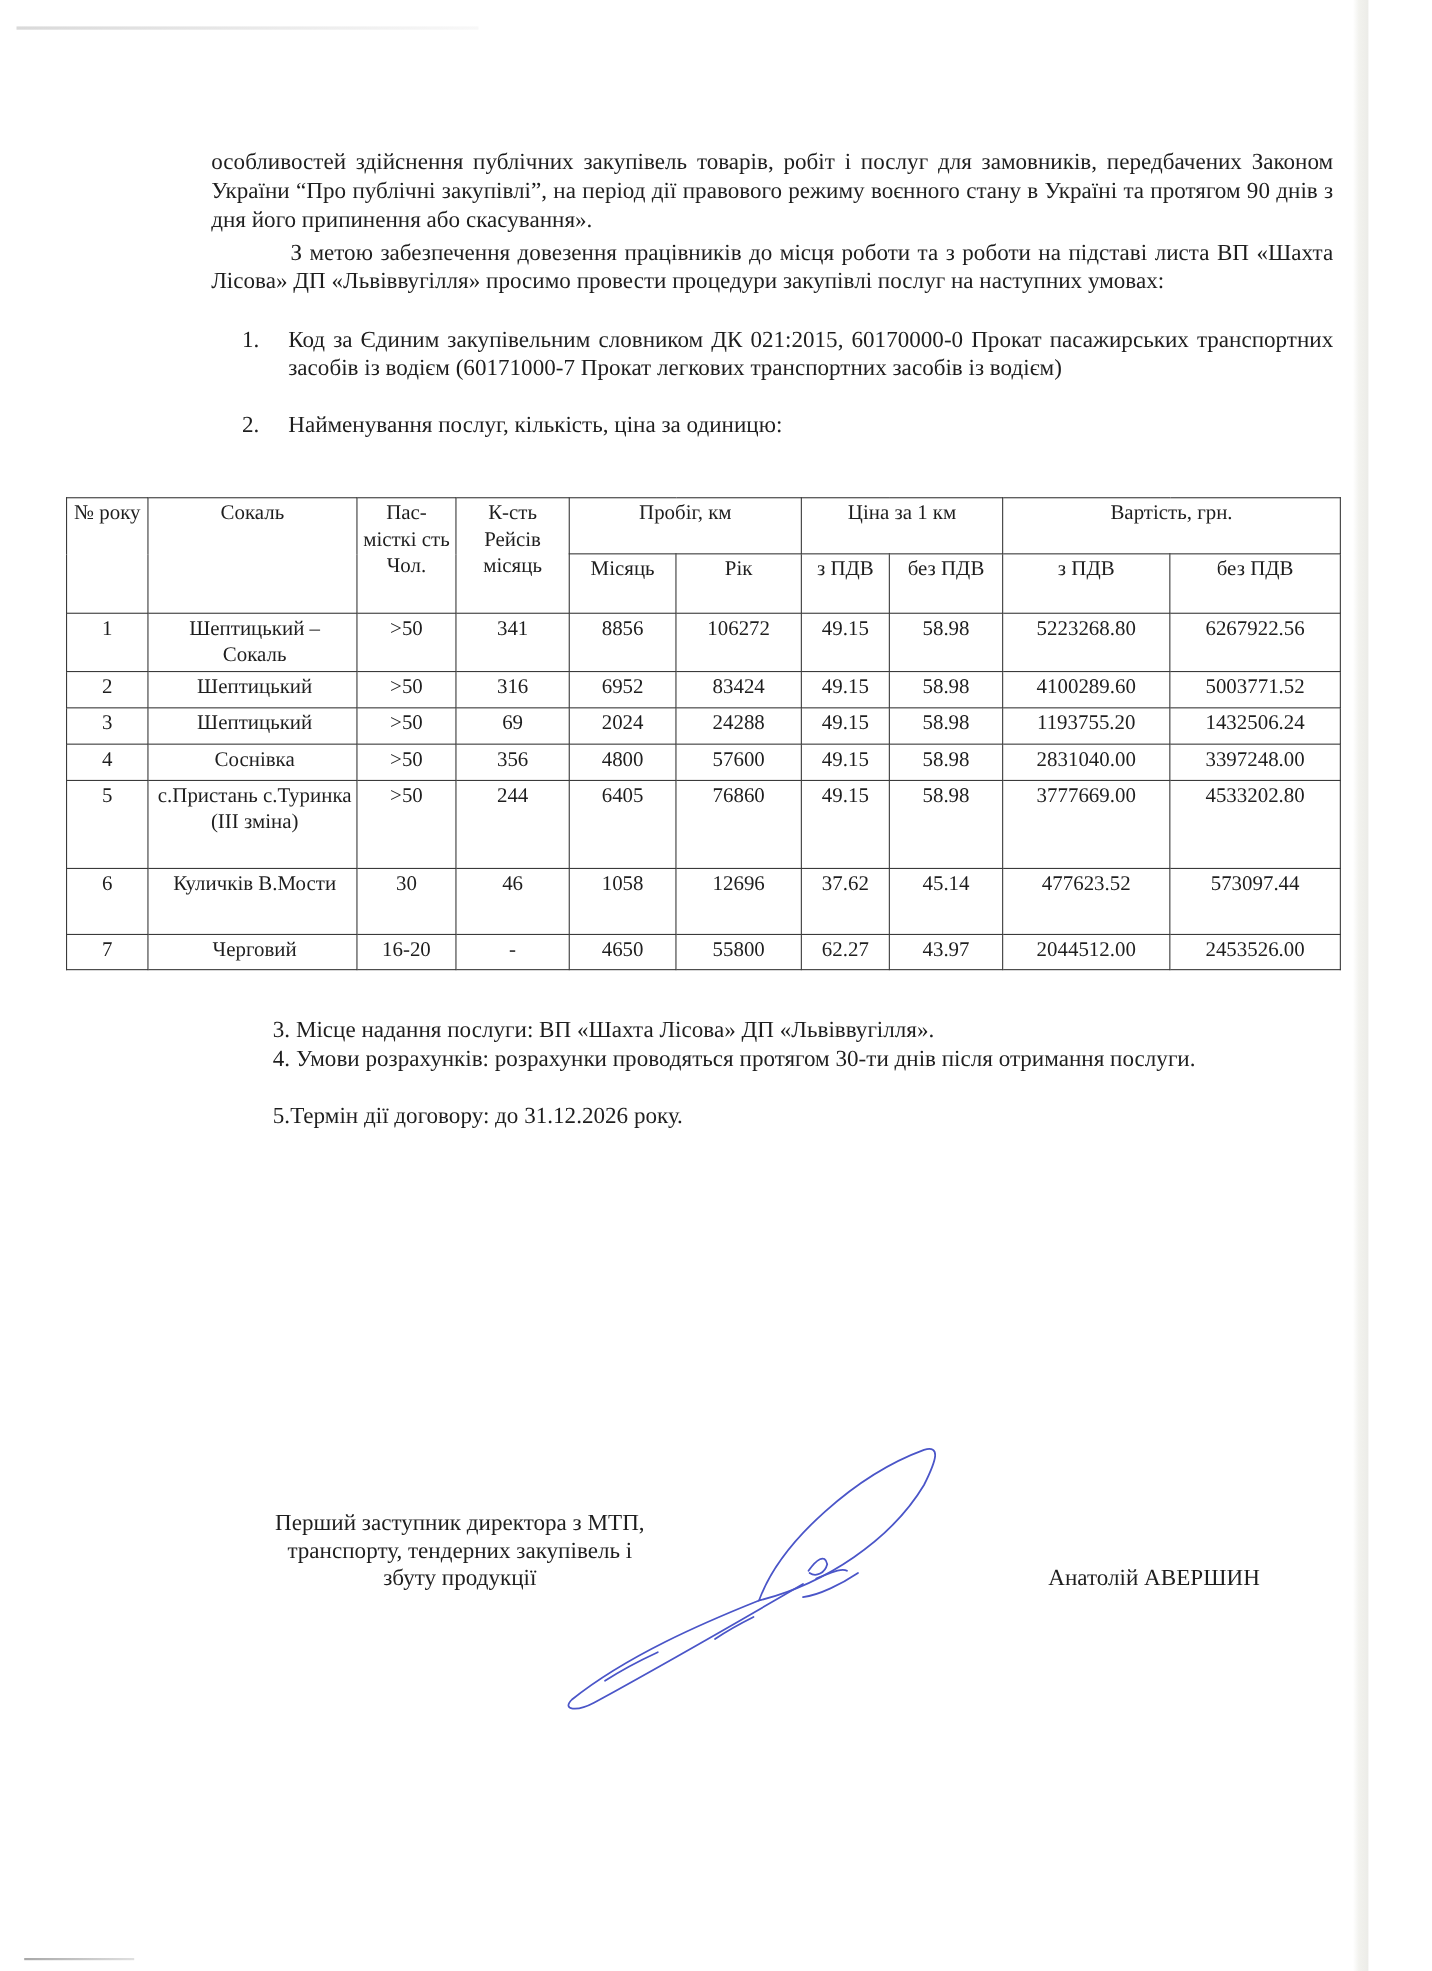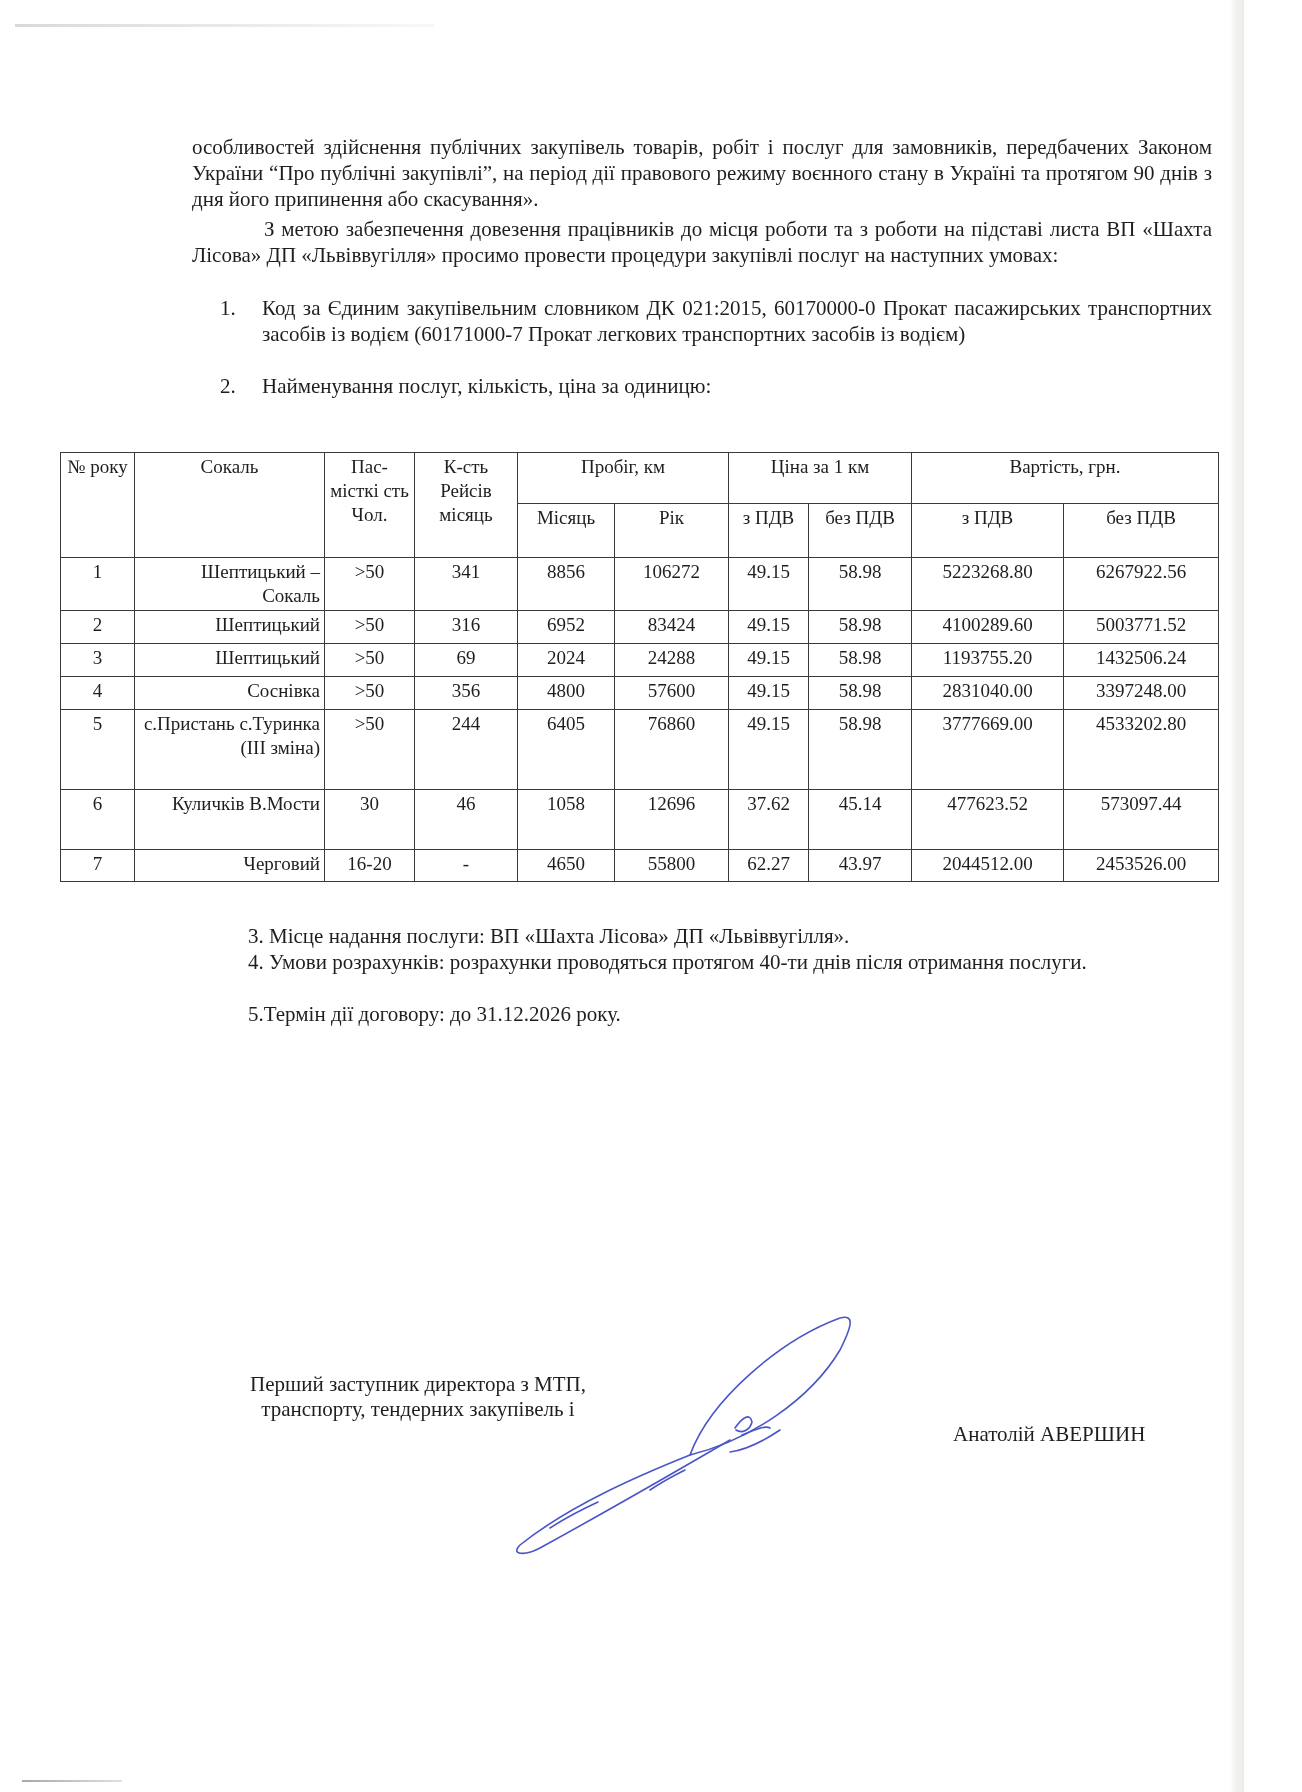--- a/index.html
+++ b/index.html
@@ -30,21 +30,21 @@
   }
   .list-item .num { position: absolute; left: -42px; top: 0; }
   .doc-table {
     position: absolute; left: 60px; top: 452px; border-collapse: collapse;
     font-size: 19px; line-height: 24px;
   }
   .doc-table td, .doc-table th {
     border: 1px solid #3a3a3a; padding: 2px 4px; vertical-align: top; font-weight: normal;
     text-align: center;
   }
-  .doc-table td.route { text-align: right; padding-left: 8px; }
+  .doc-table td.route { text-align: center; padding-left: 8px; }
   .sig-block {
     position: absolute; left: 208px; top: 1372px; font-size: 21px; line-height: 25px; width: 420px; text-align: center;
   }
   .signer-name {
     position: absolute; left: 953px; top: 1422px; font-size: 21px; line-height: 25px; text-align: right;
   }
   .signature { position: absolute; left: 480px; top: 1280px; width: 380px; height: 300px; }
 </style>
 </head>
 <body>
@@ -179,26 +179,27 @@
         <td>55800</td>
         <td>62.27</td>
         <td>43.97</td>
         <td>2044512.00</td>
         <td>2453526.00</td>
       </tr>
     </tbody>
 </table>
 
 <p class="para" style="top:923px; margin:0; text-indent:56px;">3. Місце надання послуги: ВП «Шахта Лісова» ДП «Львіввугілля».</p>
-<p class="para" style="top:949px; margin:0; text-indent:56px;">4. Умови розрахунків: розрахунки проводяться  протягом 40-ти днів після отримання послуги.</p>
+<p class="para" style="top:949px; margin:0; text-indent:56px;">4. Умови розрахунків: розрахунки проводяться  протягом 30-ти днів після отримання послуги.</p>
 <p class="para" style="top:1001px; margin:0; text-indent:56px;">5.Термін дії договору: до 31.12.2026 року.</p>
 
 <div class="sig-block">
   <div>Перший заступник директора з МТП,</div>
   <div>транспорту, тендерних закупівель і</div>
+  <div>збуту продукції</div>
 </div>
 
 <svg class="signature" viewBox="0 0 380 300">
   <g fill="none" stroke="#4a55c8" stroke-width="1.6" stroke-linecap="round">
     <path d="M210,175 C230,120 300,60 360,38 C375,34 372,46 360,70 C330,120 270,160 210,175 Z"></path>
     <path d="M210,175 C160,195 90,225 40,265 C30,275 45,276 60,268 C120,235 190,195 250,160"></path>
     <path d="M255,148 C262,138 270,132 272,142 C270,150 262,154 256,150 M262,155 C275,150 285,145 290,148 M250,172 C265,170 285,160 300,150"></path>
     <path d="M170,210 C185,200 195,195 205,190 M70,248 C90,235 105,228 118,222"></path>
   </g>
 </svg>

